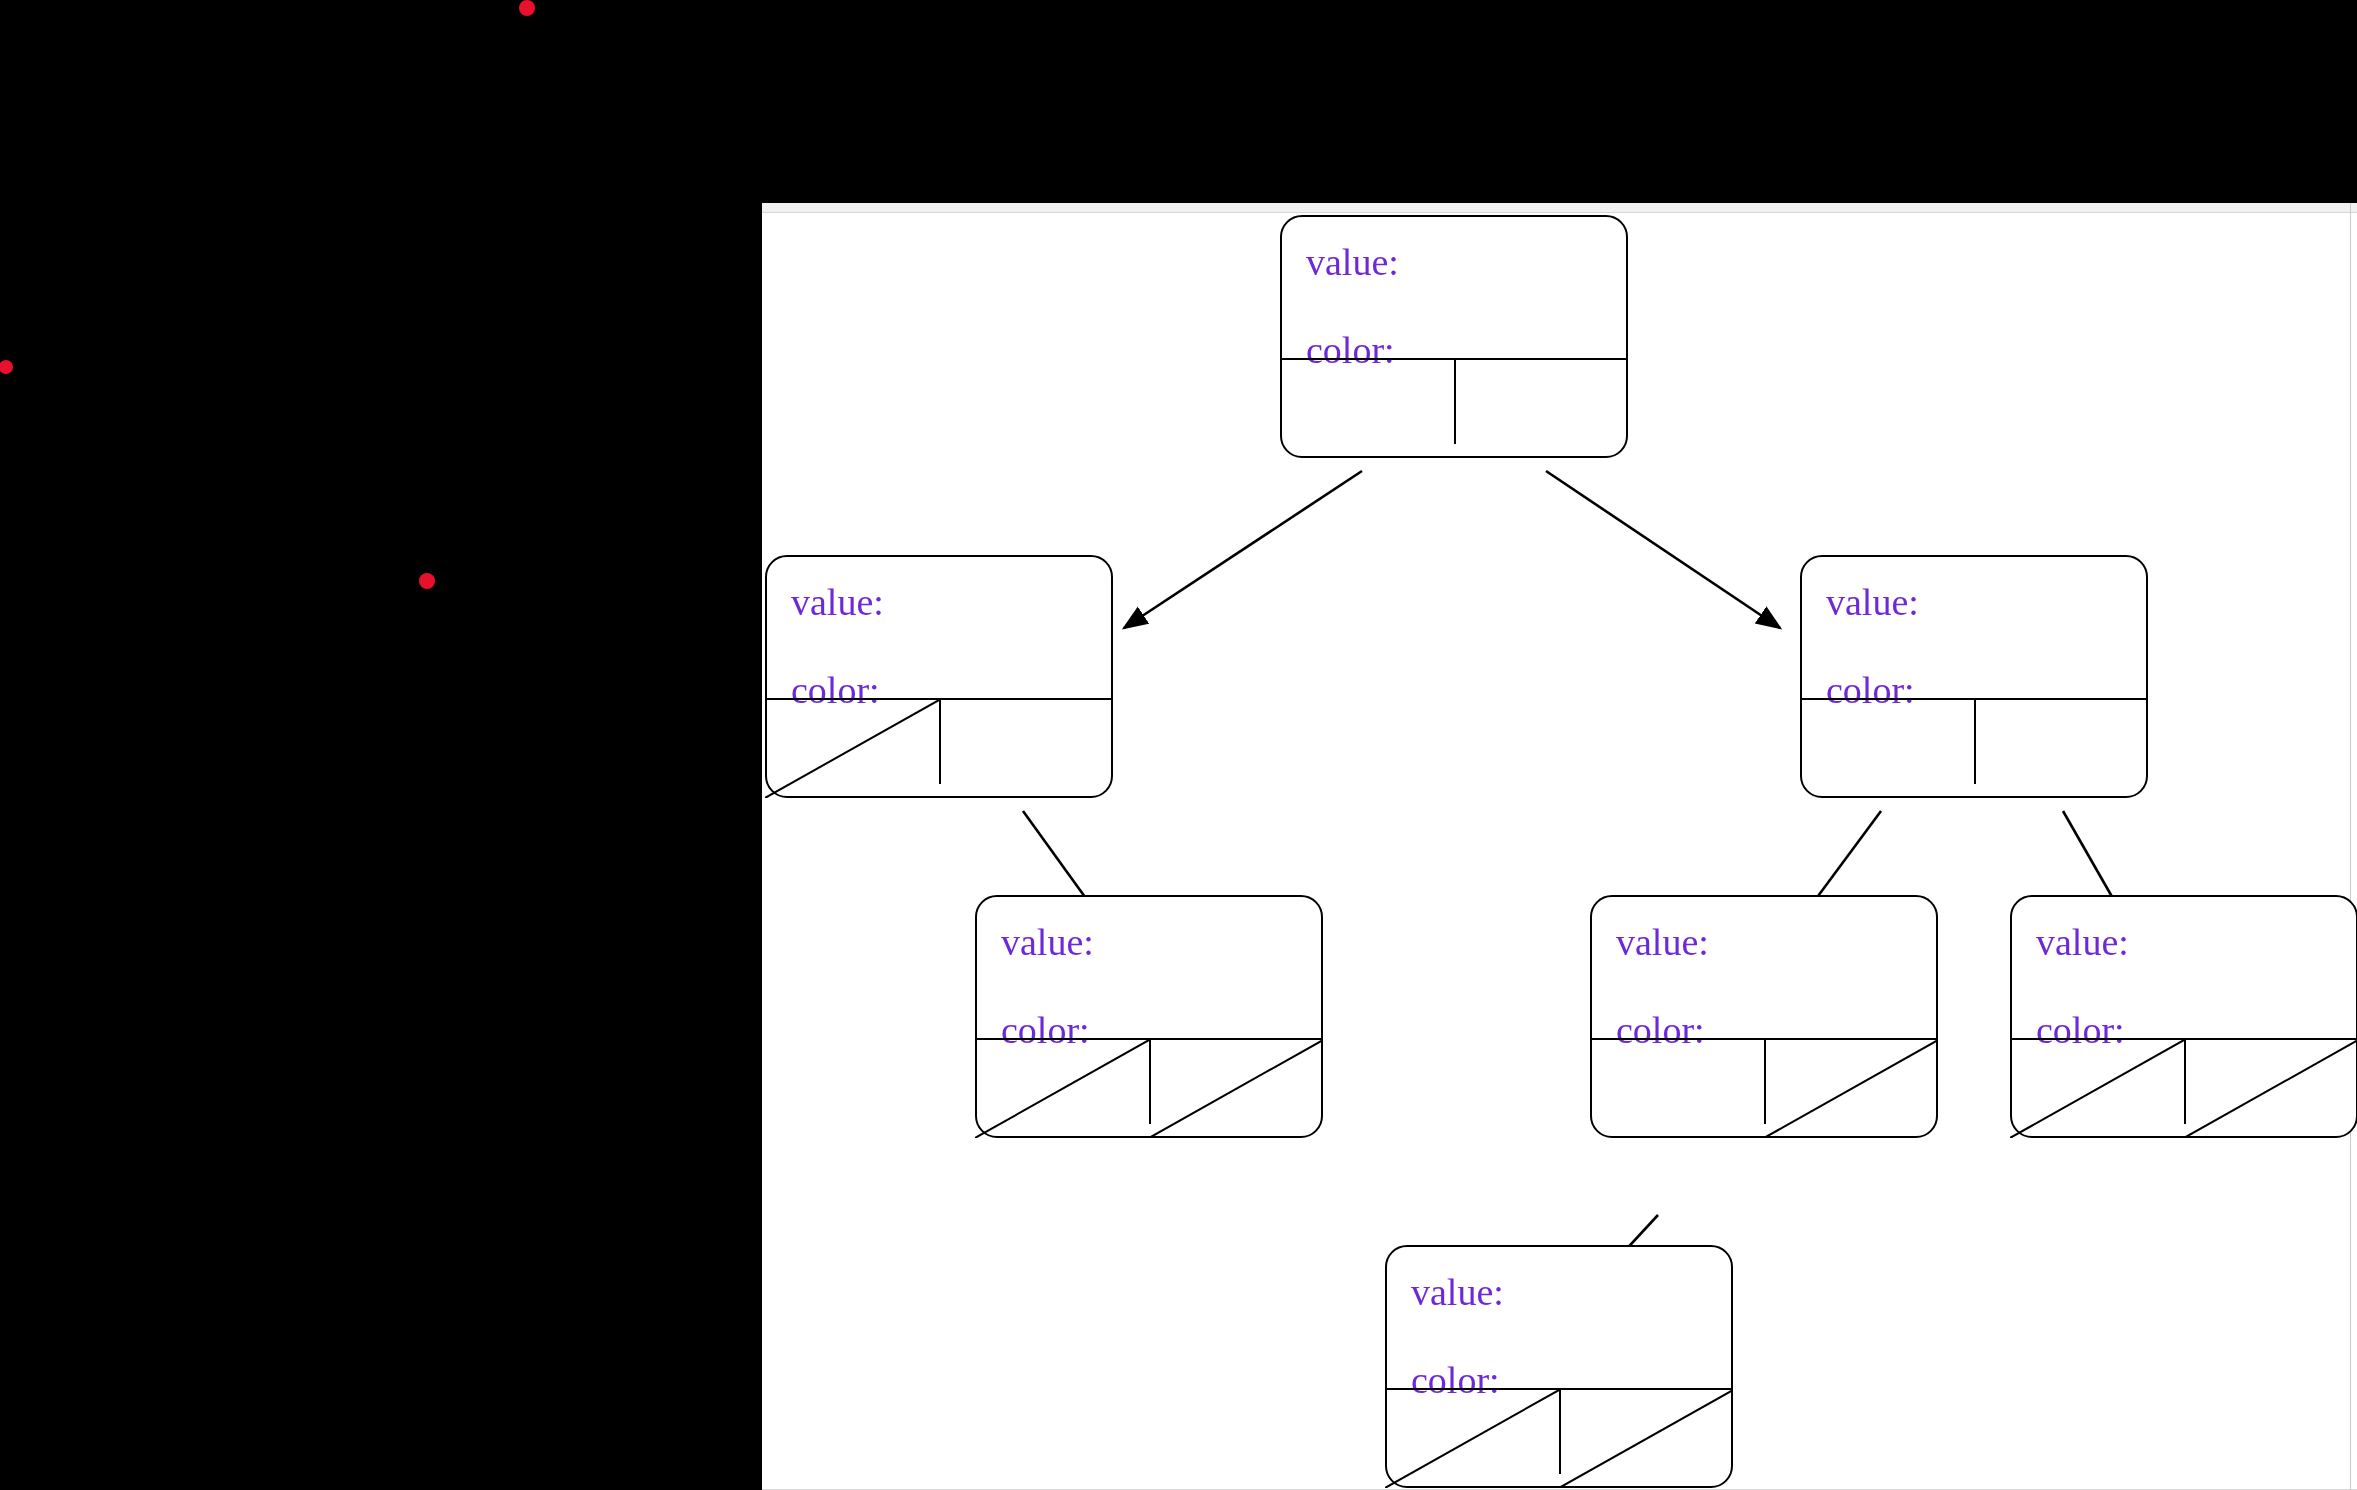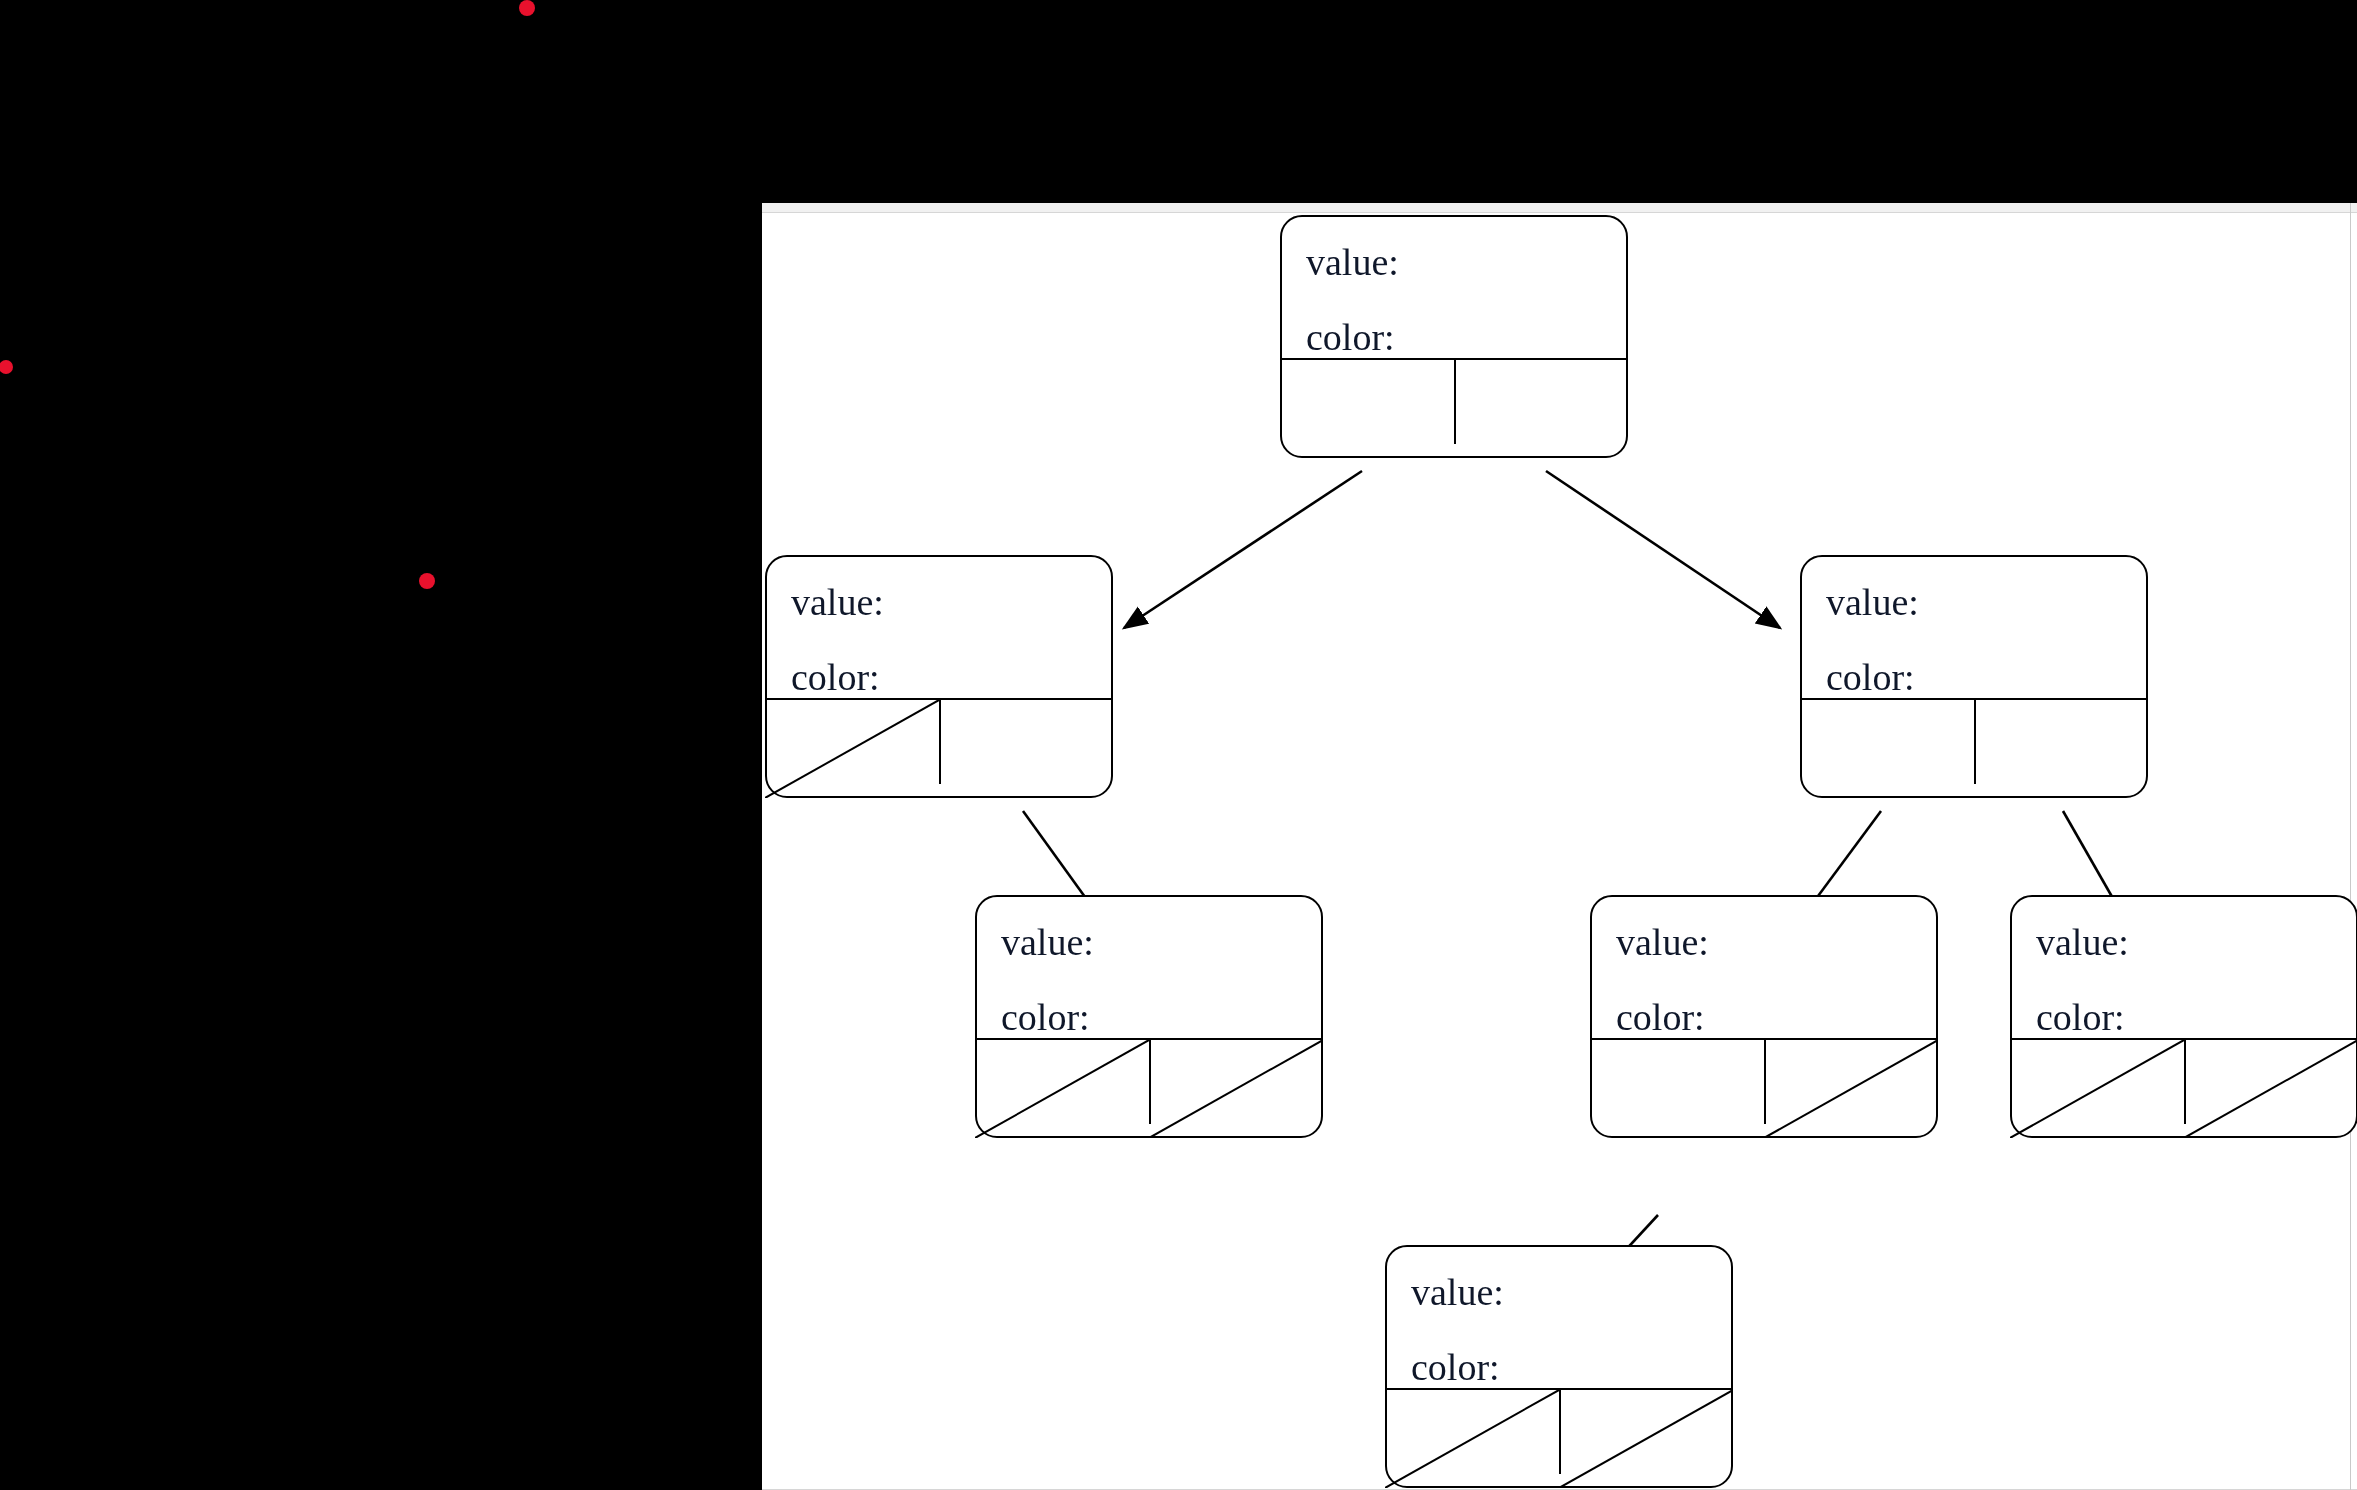--- a/index.html
+++ b/index.html
@@ -70,24 +70,24 @@
   .node-fields {
     position: absolute;
     left: 0; top: 0; right: 0;
     height: 145px;
     padding: 26px 0 0 24px;
     box-sizing: border-box;
   }
   .field-line {
     font-size: 38px;
     line-height: 1.0;
-    color: #0f172a;
+    color: #6d28d9;
     white-space: nowrap;
   }
-  .field-line.second { margin-top: 37px; }
+  .field-line.second { margin-top: 50px; }
   .node-ptrs {
     position: absolute;
     left: -2px; right: -2px;
     bottom: -2px;
     height: 100px;
     border-top: 2px solid #000000;
     box-sizing: border-box;
   }
   .ptr-divider {
     position: absolute;

